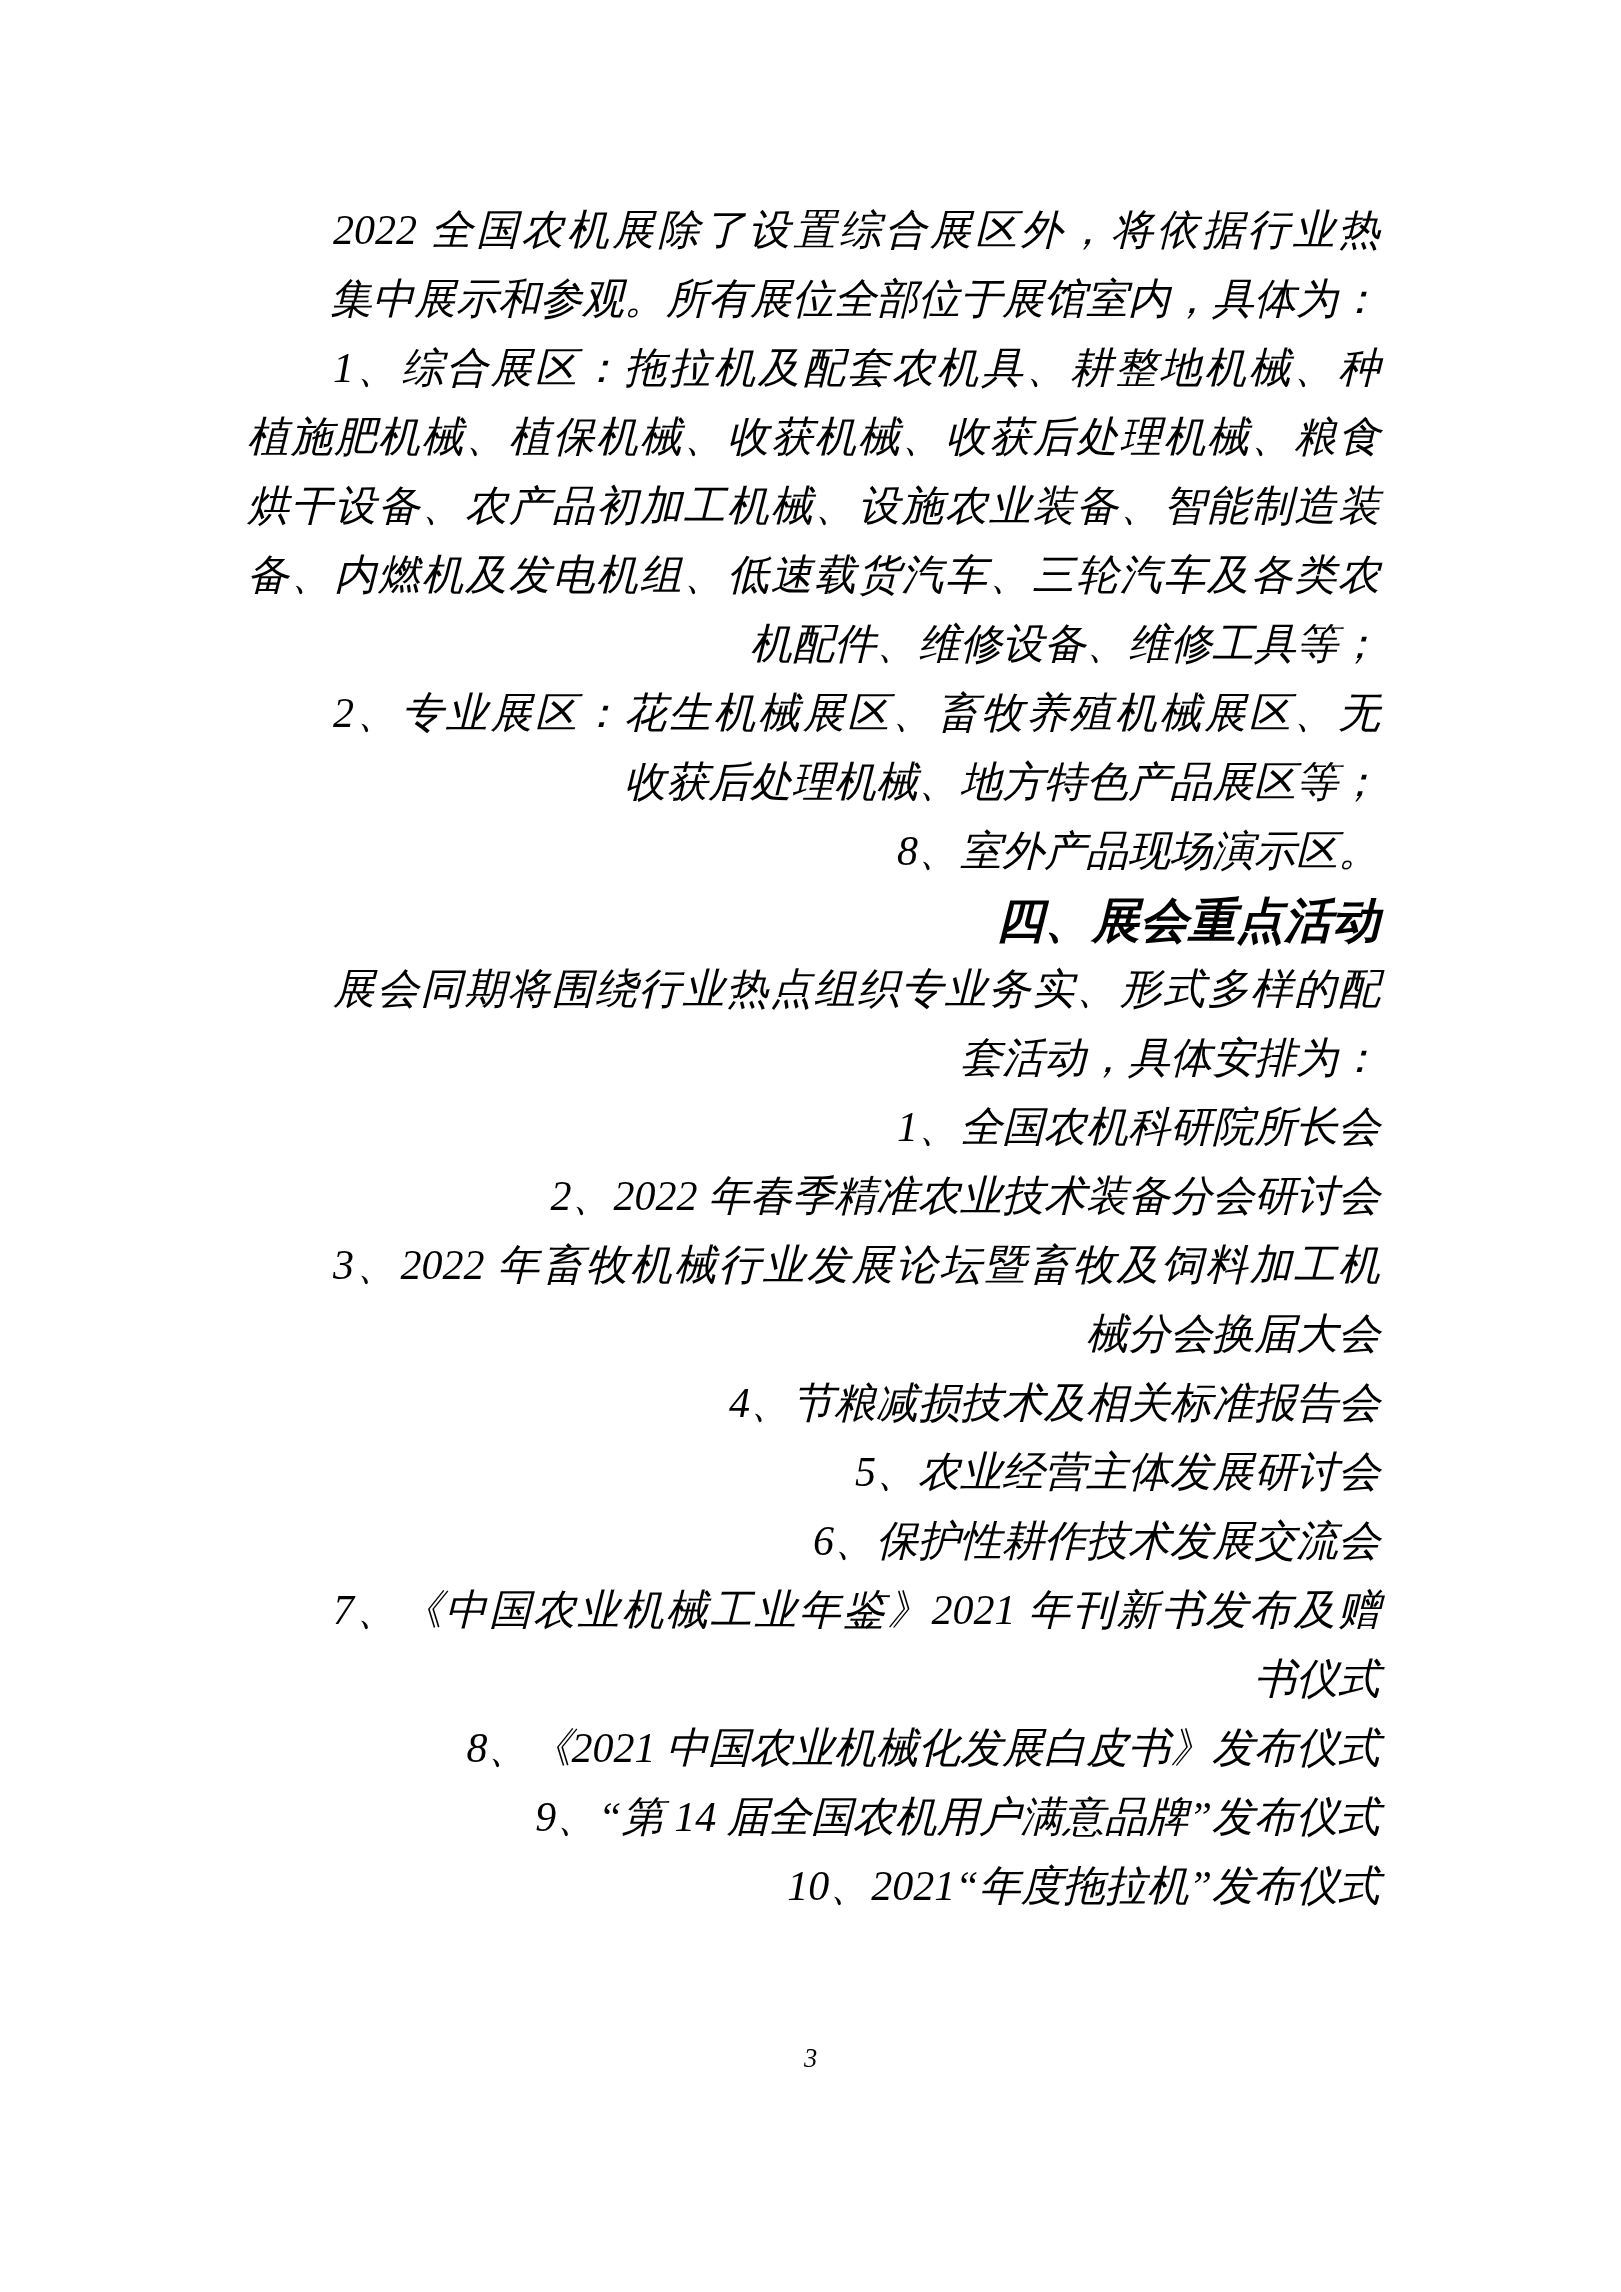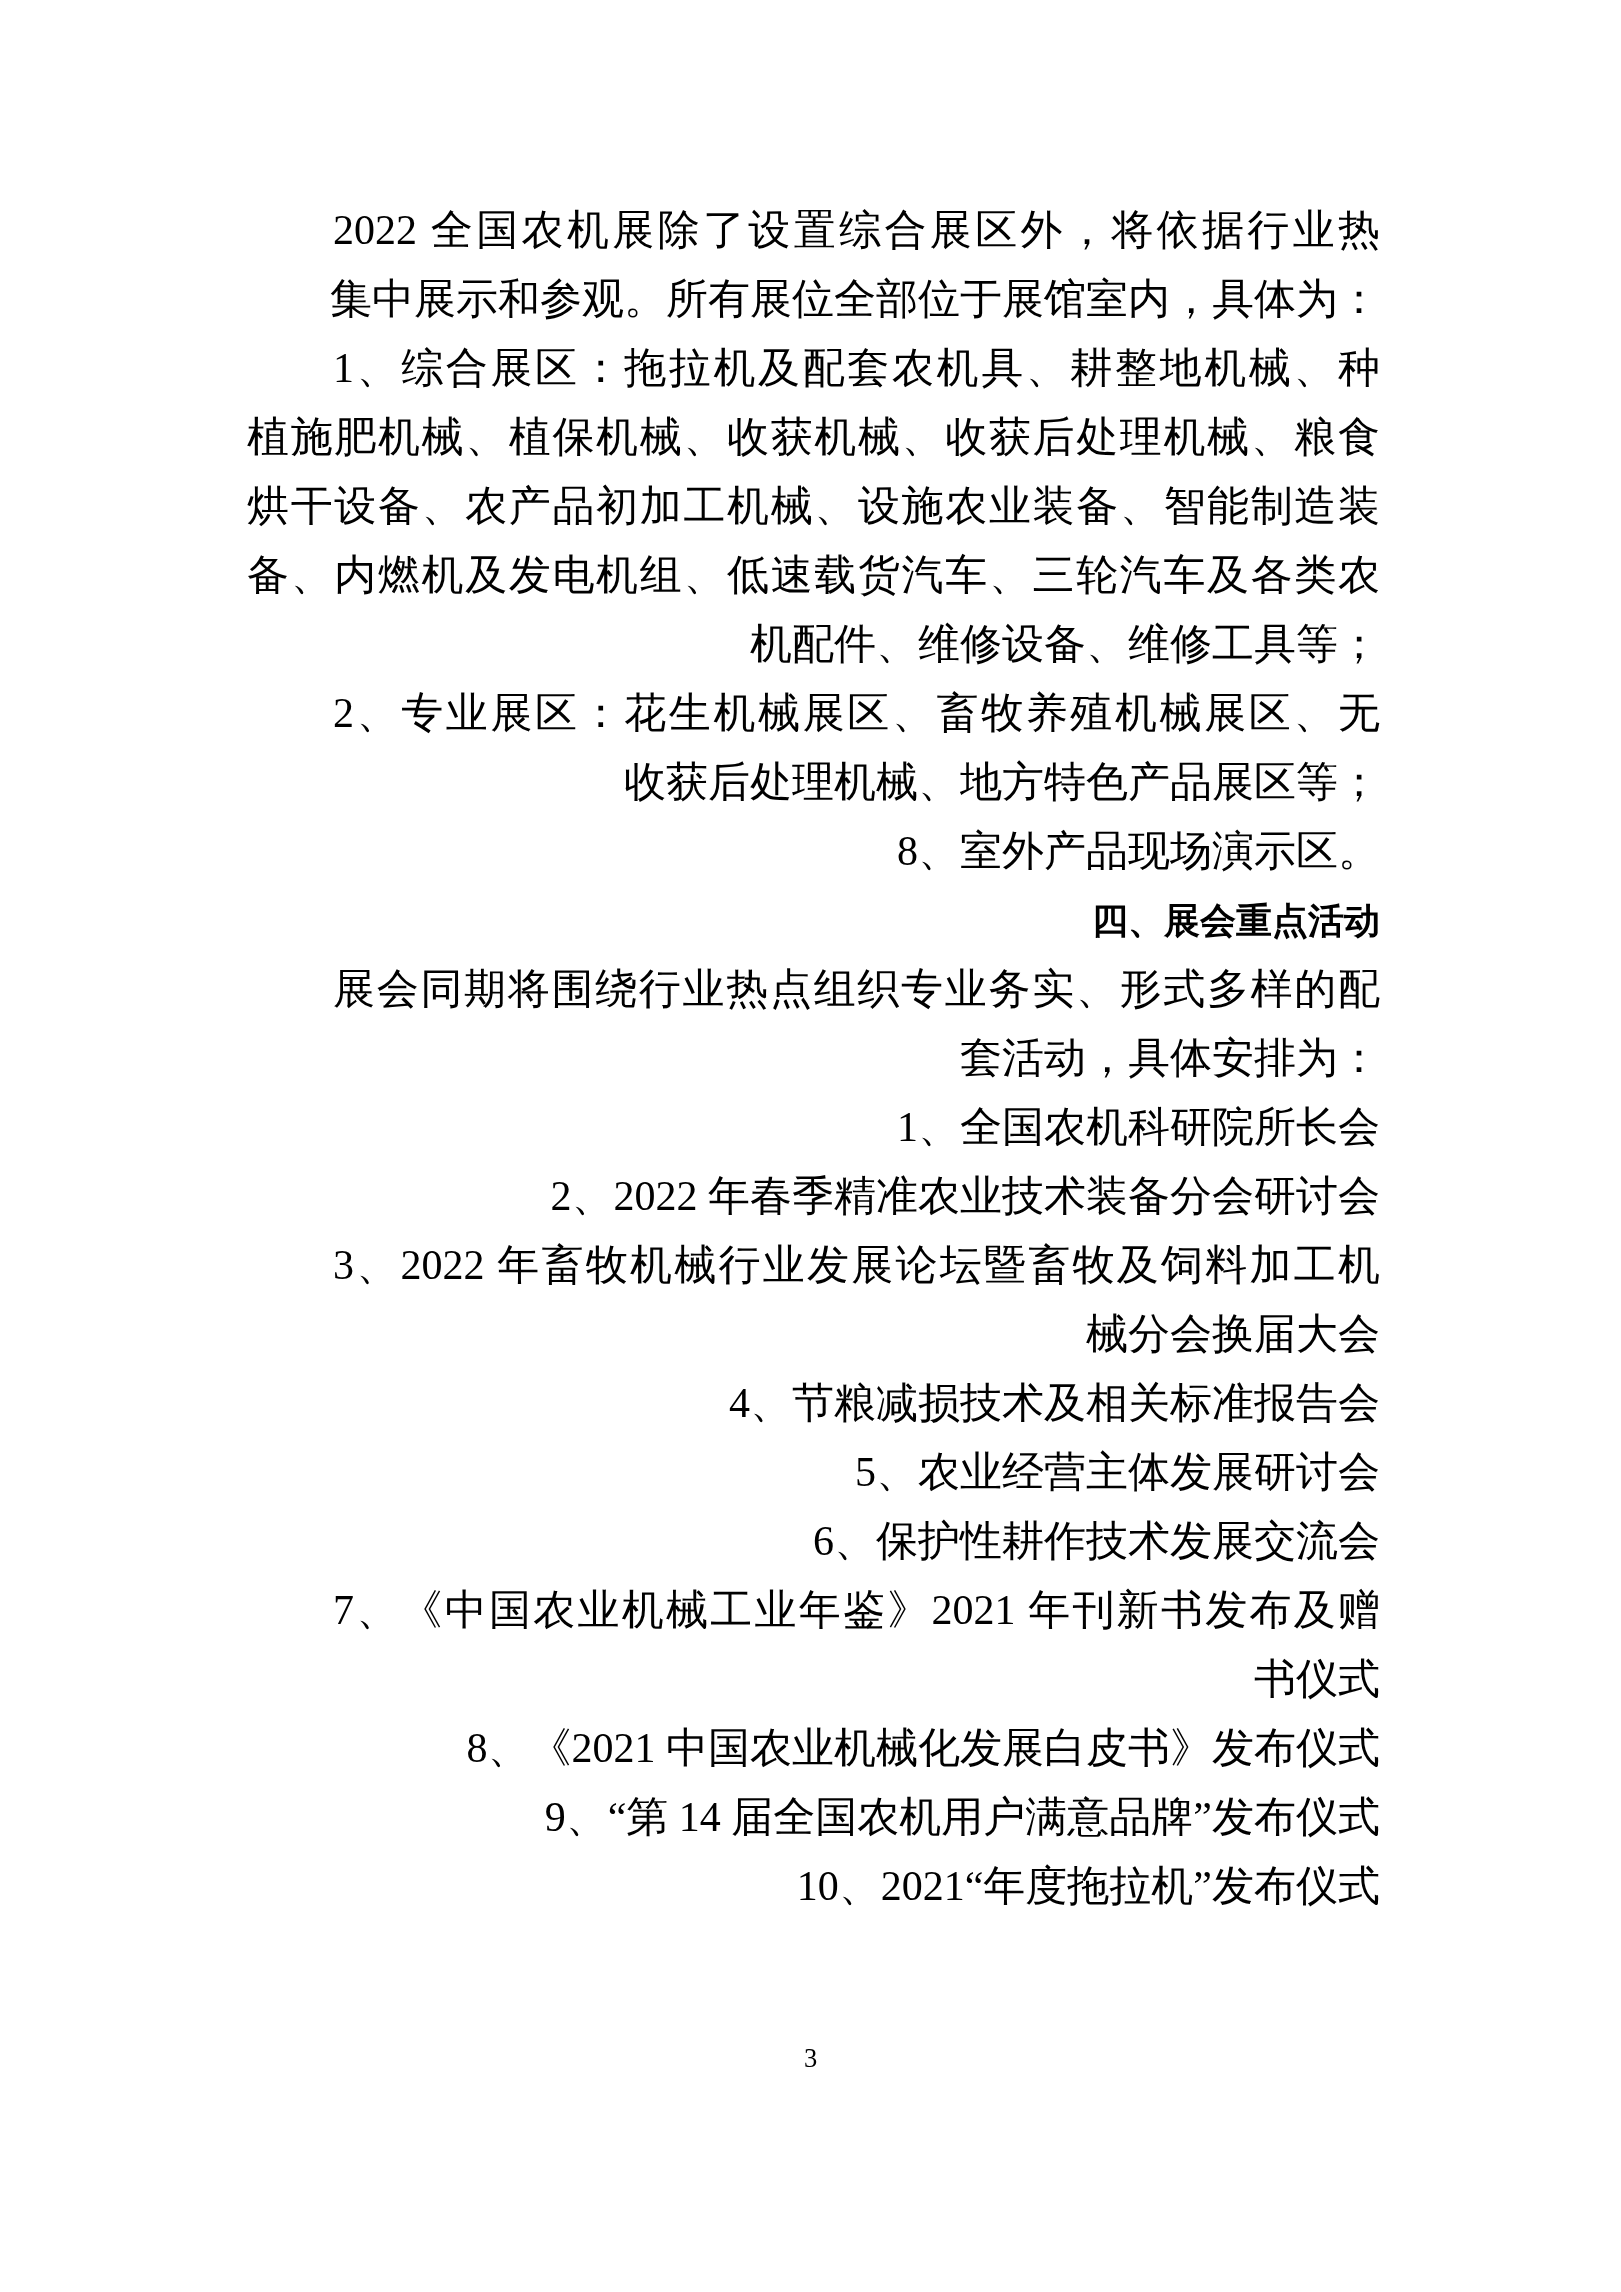--- a/index.html
+++ b/index.html
@@ -8,20 +8,21 @@
     background: #ffffff;
   }
   .page {
     position: relative;
     width: 1621px;
     height: 2293px;
     background: #ffffff;
     overflow: hidden;
     font-family: "Liberation Serif", "DejaVu Serif", serif;
     color: #000000;
+    font-style: italic;
   }
   .text-body {
     position: absolute;
     left: 247px;
     top: 196px;
     width: 1133px;
   }
   .line {
     height: 69px;
     line-height: 69px;
@@ -35,21 +36,21 @@
   }
   
   .line.full {
     white-space: normal;
     text-align: justify;
     text-align-last: justify;
   }
   .line.heading {
     font-family: "Liberation Sans", "DejaVu Sans", sans-serif;
     font-weight: bold;
-    font-size: 36px;
+    font-size: 48px;
   }
   .page-number {
     position: absolute;
     left: 0;
     top: 2041px;
     width: 1621px;
     text-align: center;
     font-size: 26.5px;
     line-height: 35px;
     font-family: "Liberation Serif", "DejaVu Serif", serif;

